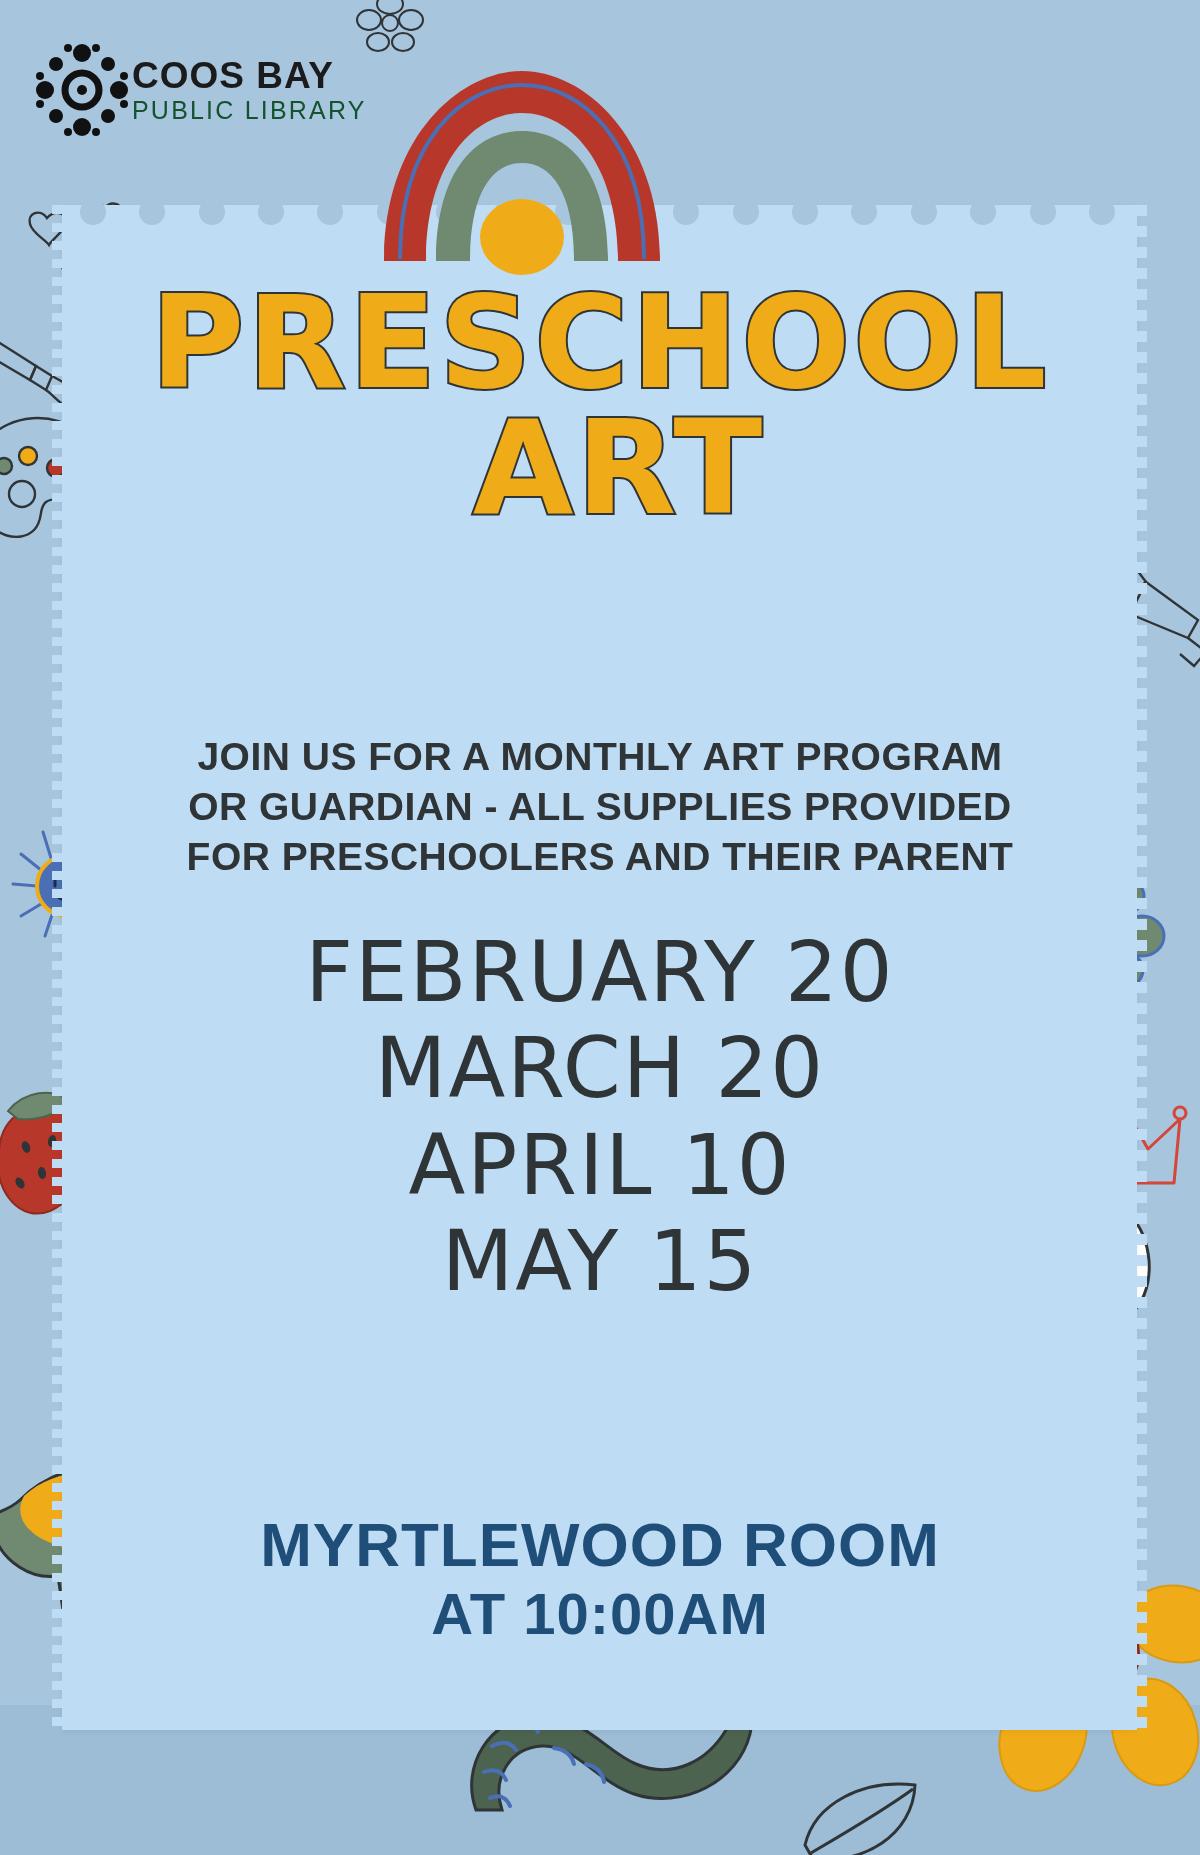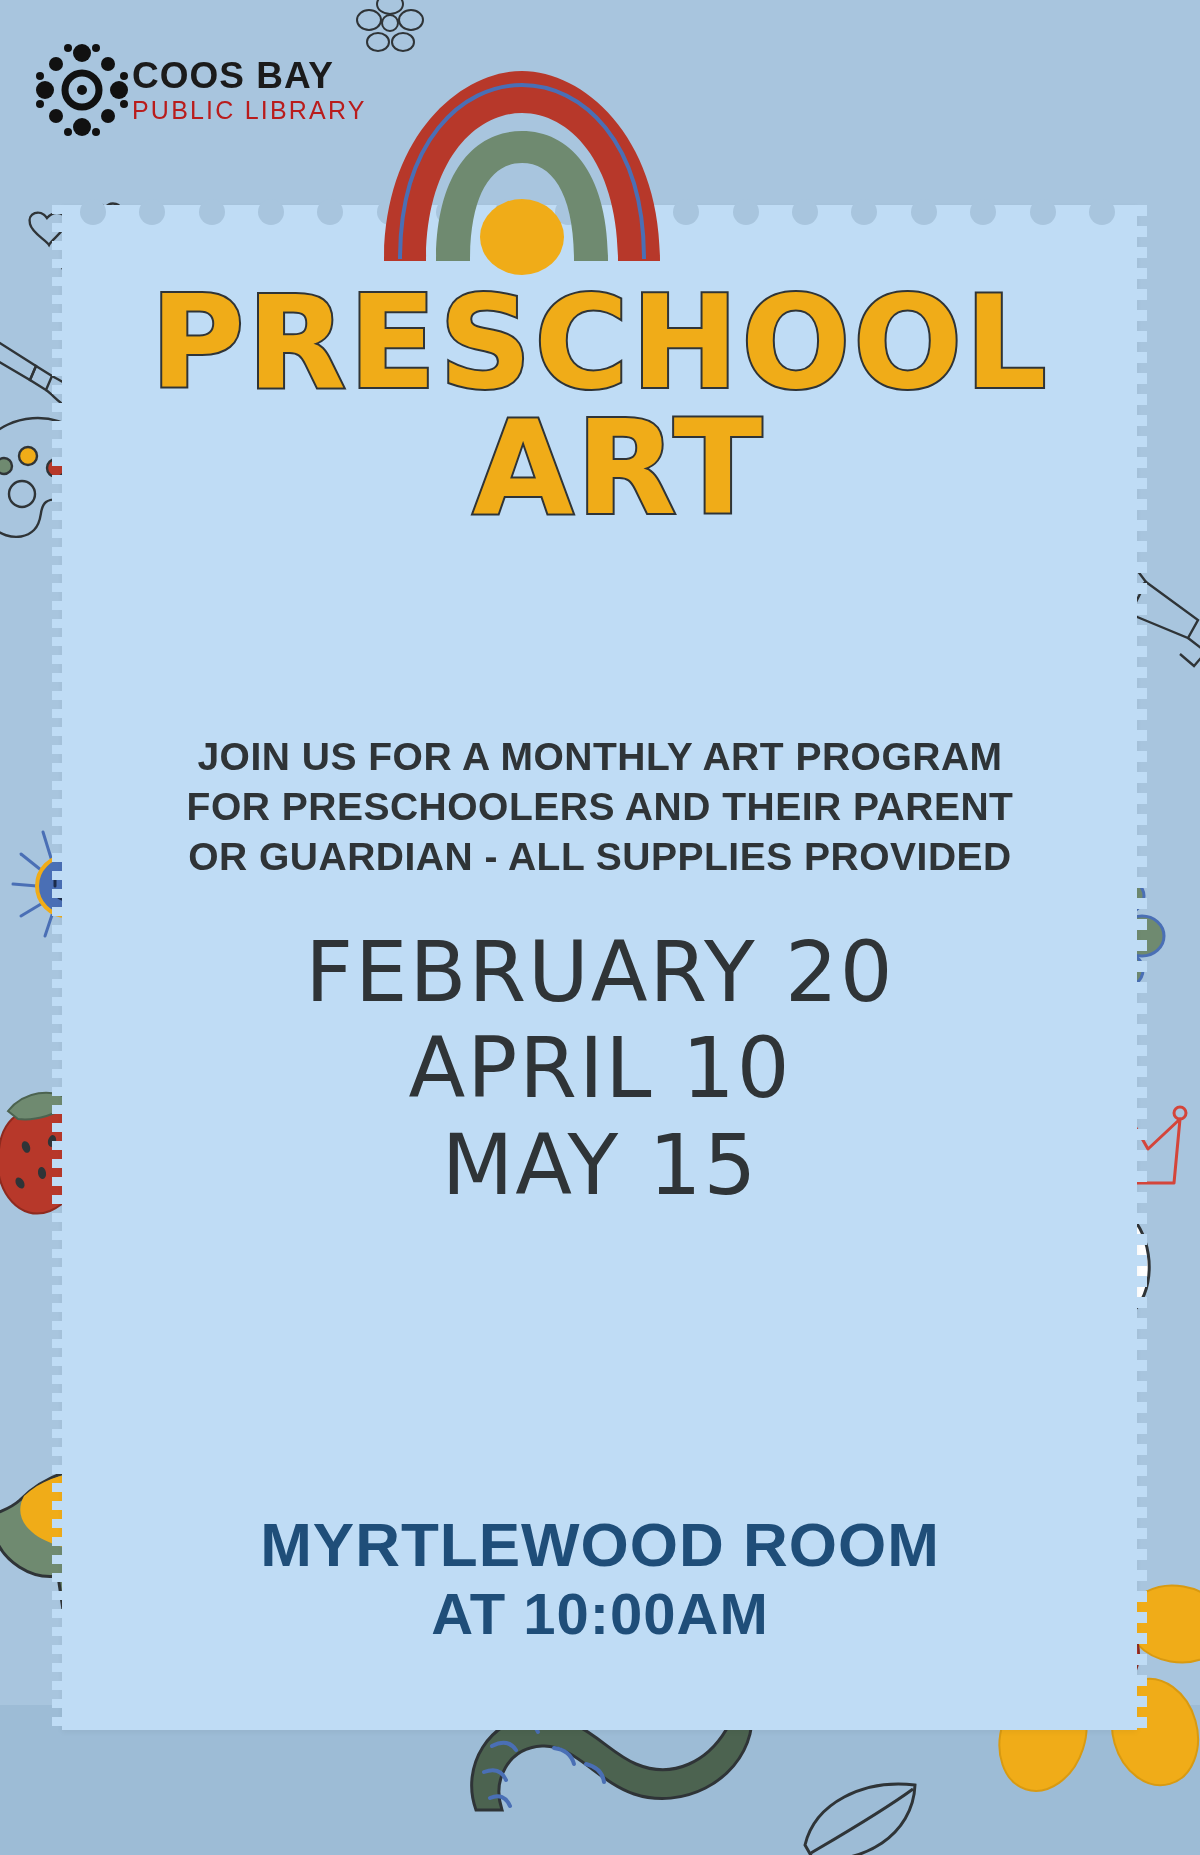--- a/index.html
+++ b/index.html
@@ -102,21 +102,21 @@
   .logo-text { line-height: 1; }
   .logo-title {
     font-size: 37px;
     font-weight: bold;
     letter-spacing: 1px;
     color: #1b1b1b;
   }
   .logo-sub {
     font-size: 25px;
     letter-spacing: 2.2px;
-    color: #b91c1c;
+    color: #14532d;
     margin-top: 4px;
   }
 
   
   .rainbow { position: absolute; left: 370px; top: 45px; }
 
   
   .headline {
     position: absolute;
     left: 0;
@@ -425,26 +425,27 @@
     </div>
   </div>
 
   <div class="headline">
     <div class="headline-line">PRESCHOOL</div>
     <div class="headline-line second">ART</div>
   </div>
 
   <div class="desc">
     <div>JOIN US FOR A MONTHLY ART PROGRAM</div>
+    <div>OR GUARDIAN - ALL SUPPLIES PROVIDED</div>
     <div>FOR PRESCHOOLERS AND THEIR PARENT</div>
-    <div>OR GUARDIAN - ALL SUPPLIES PROVIDED</div>
   </div>
 
   <div class="dates">
     <div class="date-line">FEBRUARY 20</div>
+    <div class="date-line">MARCH 20</div>
     <div class="date-line">APRIL 10</div>
     <div class="date-line">MAY 15</div>
   </div>
 
   <div class="location">
     <div class="loc-line1">MYRTLEWOOD ROOM</div>
     <div class="loc-line2">AT 10:00AM</div>
   </div>
 
 </div>

